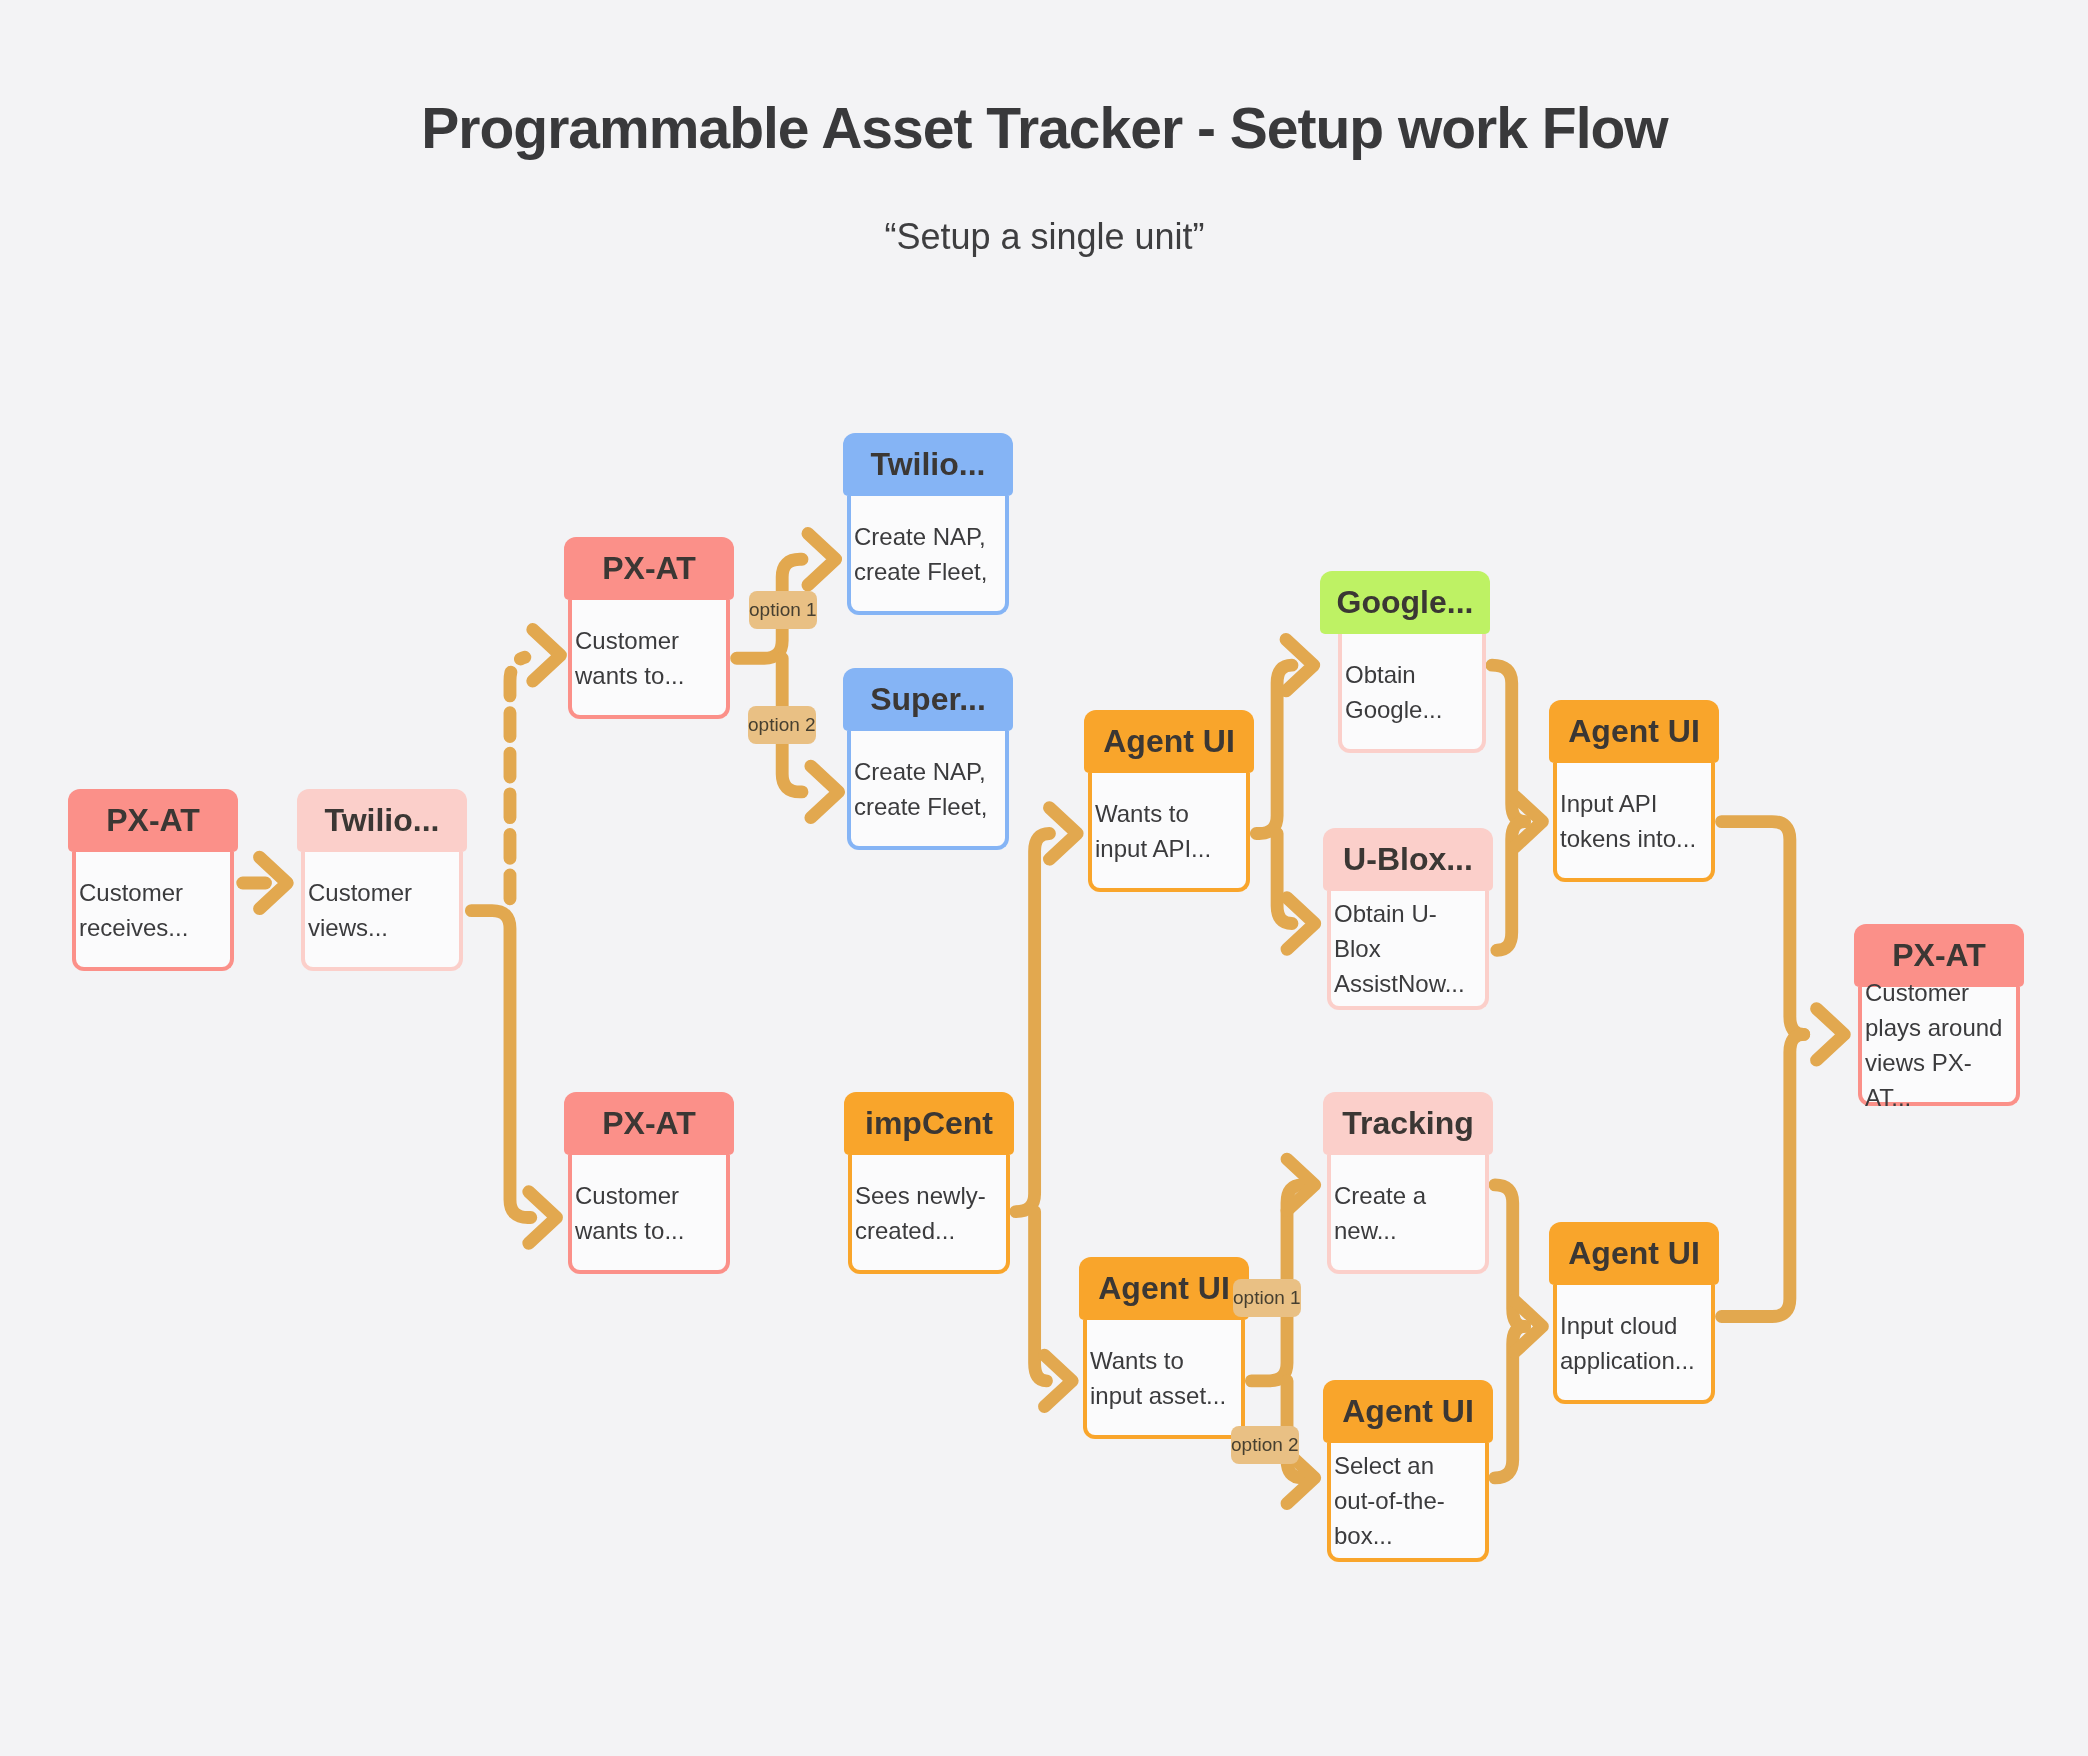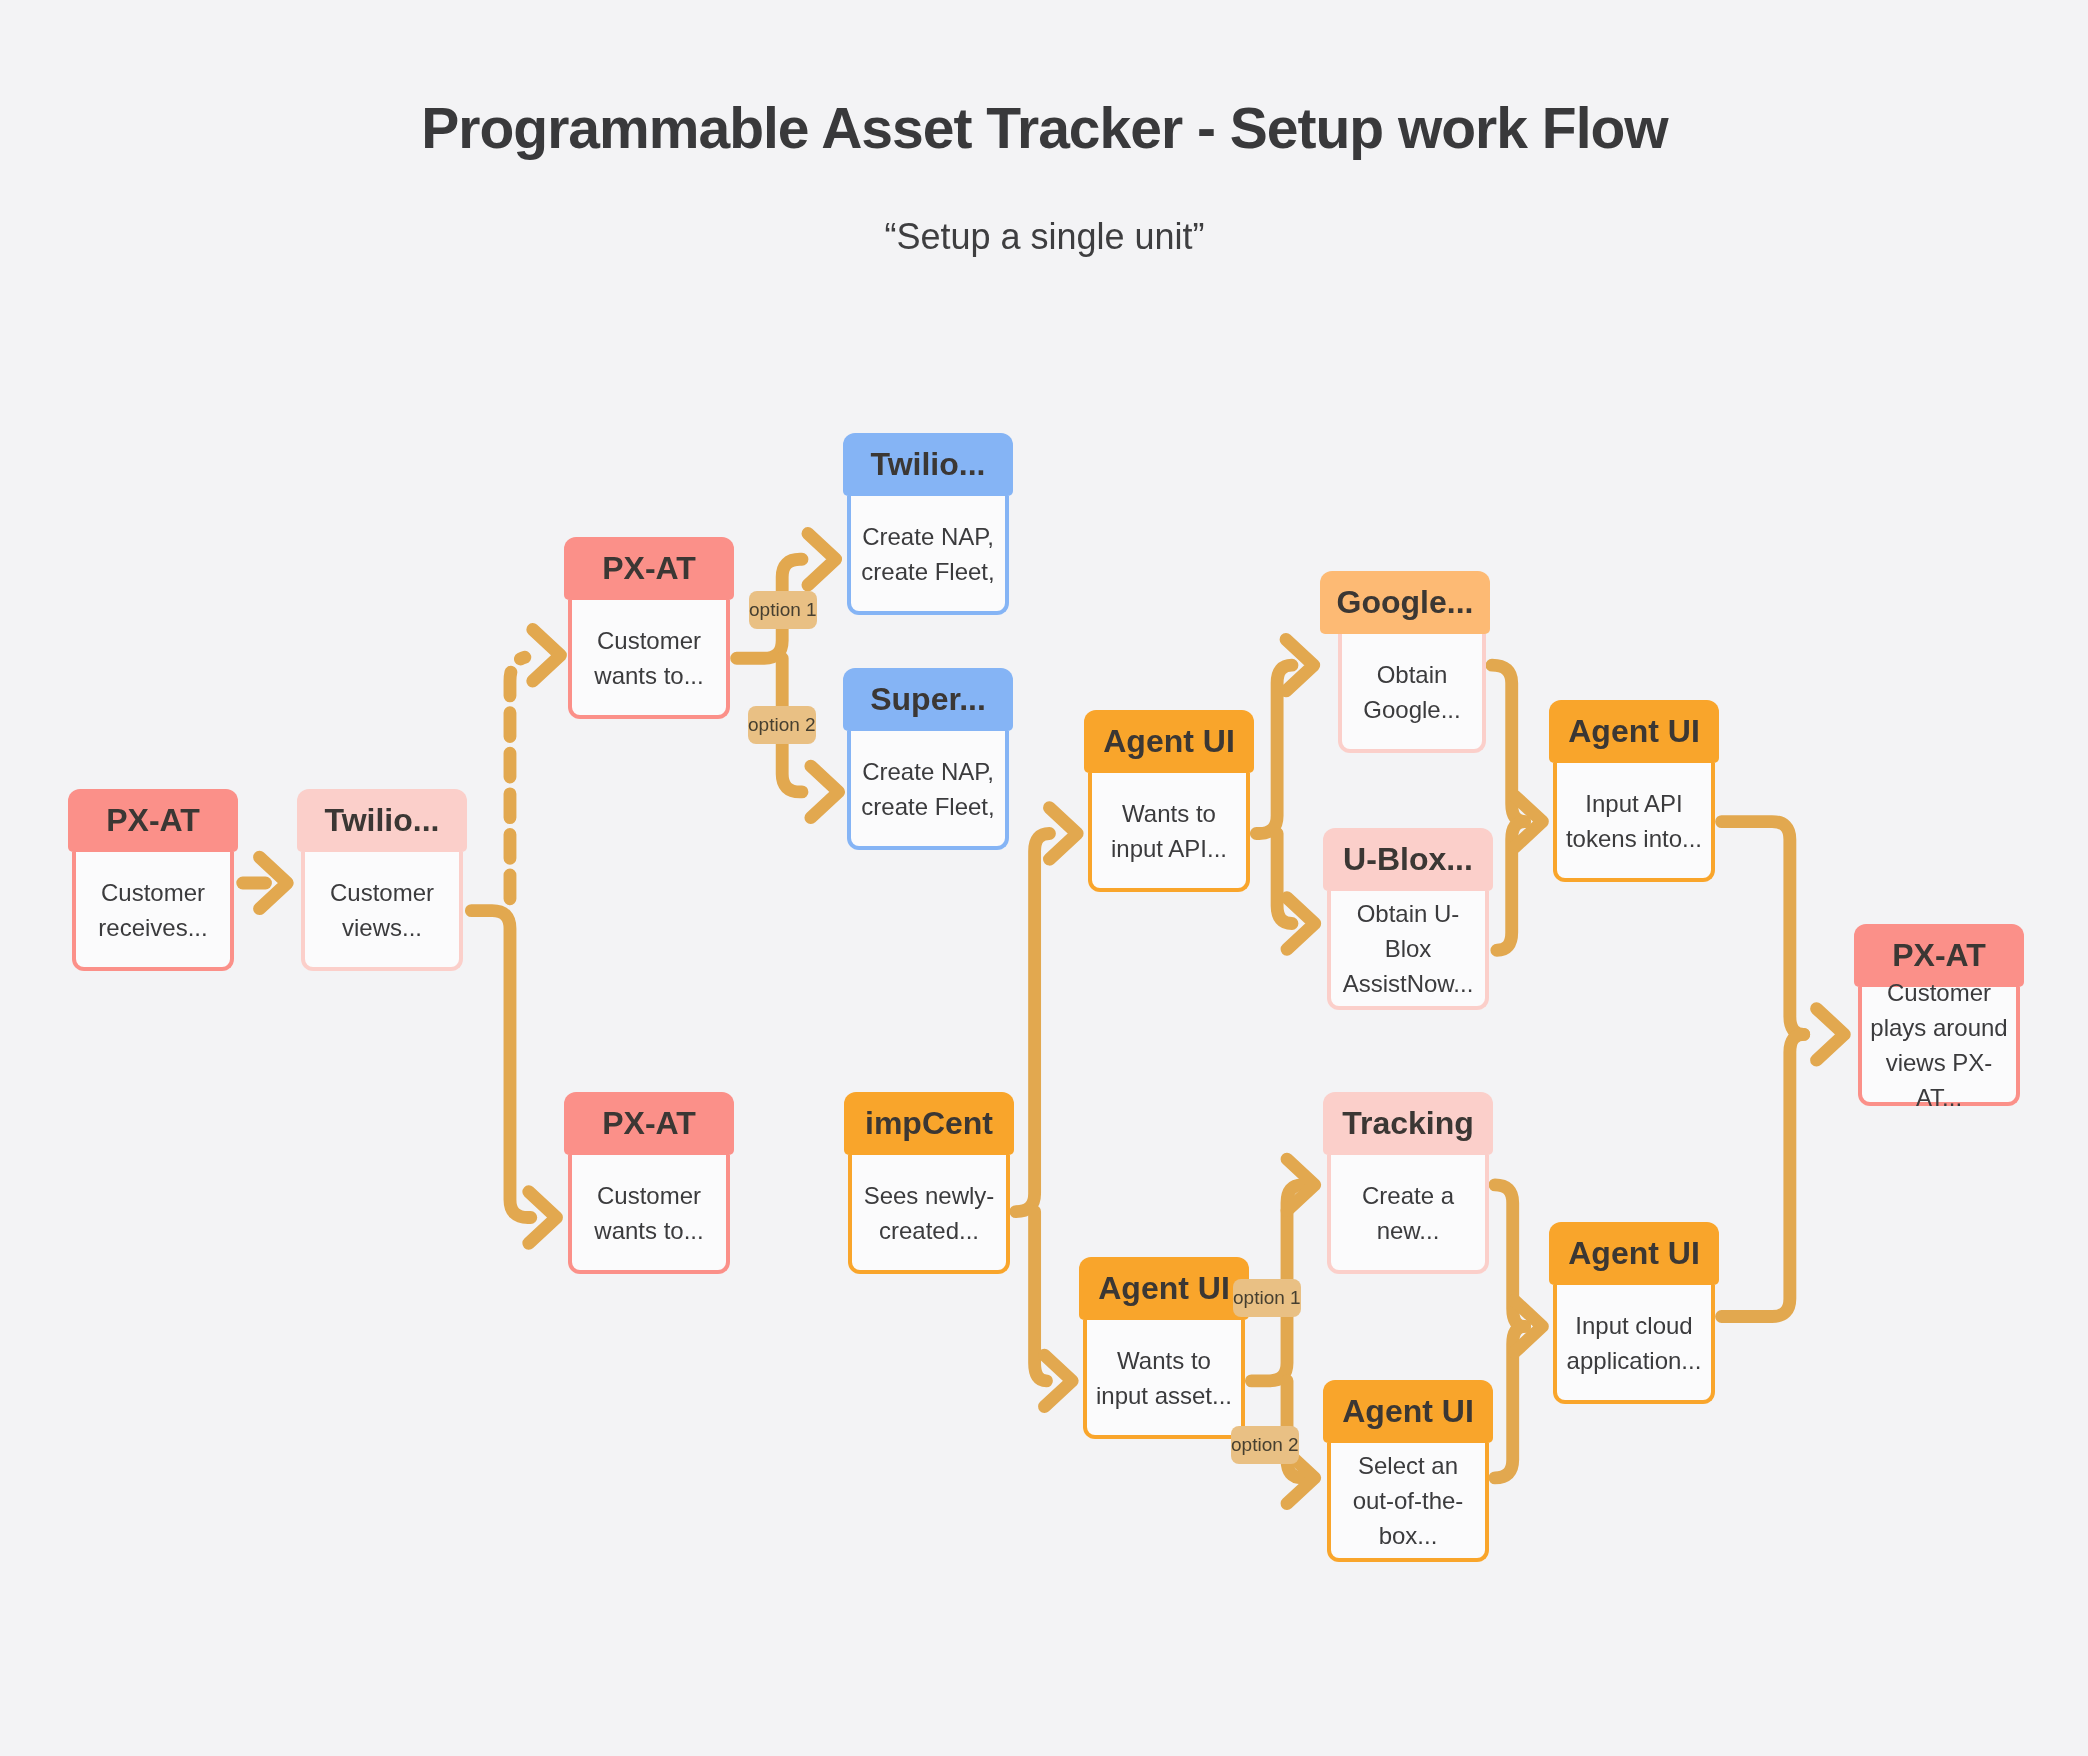--- a/index.html
+++ b/index.html
@@ -24,21 +24,21 @@
   .node-header{
     height:63px; border-radius:12px 12px 5px 5px;
     display:flex; align-items:center; justify-content:center;
     font-size:32px; font-weight:bold; color:var(--header-text);
   }
   .node-body{
     margin:0 4px; height:115px; padding:0 3px;
     background:var(--body-bg);
     border:4px solid; border-top:none;
     border-radius:0 0 12px 12px;
-    display:flex; align-items:center; justify-content:center; text-align:center;
+    display:flex; align-items:center; justify-content:center; text-align:left;
     font-size:24px; line-height:35px; color:var(--body-text);
   }
   .edge-label{
     position:absolute; z-index:3; background:var(--label-bg); color:var(--label-text);
     font-size:19px; padding:8px 0; border-radius:8px; white-space:nowrap;
   }
 </style>
 </head>
 <body>
 
@@ -109,21 +109,21 @@
       </div>
       <div class="node" style="left: 843px; top: 668px;">
         <div class="node-header" style="background: rgb(133, 180, 245);">Super...</div>
         <div class="node-body" style="border-color: rgb(133, 180, 245);">Create NAP, create Fleet,</div>
       </div>
       <div class="node" style="left: 1084px; top: 710px;">
         <div class="node-header" style="background: rgb(249, 165, 43);">Agent UI</div>
         <div class="node-body" style="border-color: rgb(249, 165, 43);">Wants to input API...</div>
       </div>
       <div class="node" style="left: 1320px; top: 571px;">
-        <div class="node-header" style="background: #fdba74;">Google...</div>
+        <div class="node-header" style="background: #bef264;">Google...</div>
         <div class="node-body" style="border-color: rgb(251, 207, 202); margin-left: 18px;">Obtain Google...</div>
       </div>
       <div class="node" style="left: 1323px; top: 828px;">
         <div class="node-header" style="background: rgb(251, 207, 202);">U-Blox...</div>
         <div class="node-body" style="border-color: rgb(251, 207, 202);">Obtain U-Blox AssistNow...</div>
       </div>
       <div class="node" style="left: 1549px; top: 700px;">
         <div class="node-header" style="background: rgb(249, 165, 43);">Agent UI</div>
         <div class="node-body" style="border-color: rgb(249, 165, 43);">Input API tokens into...</div>
       </div>

